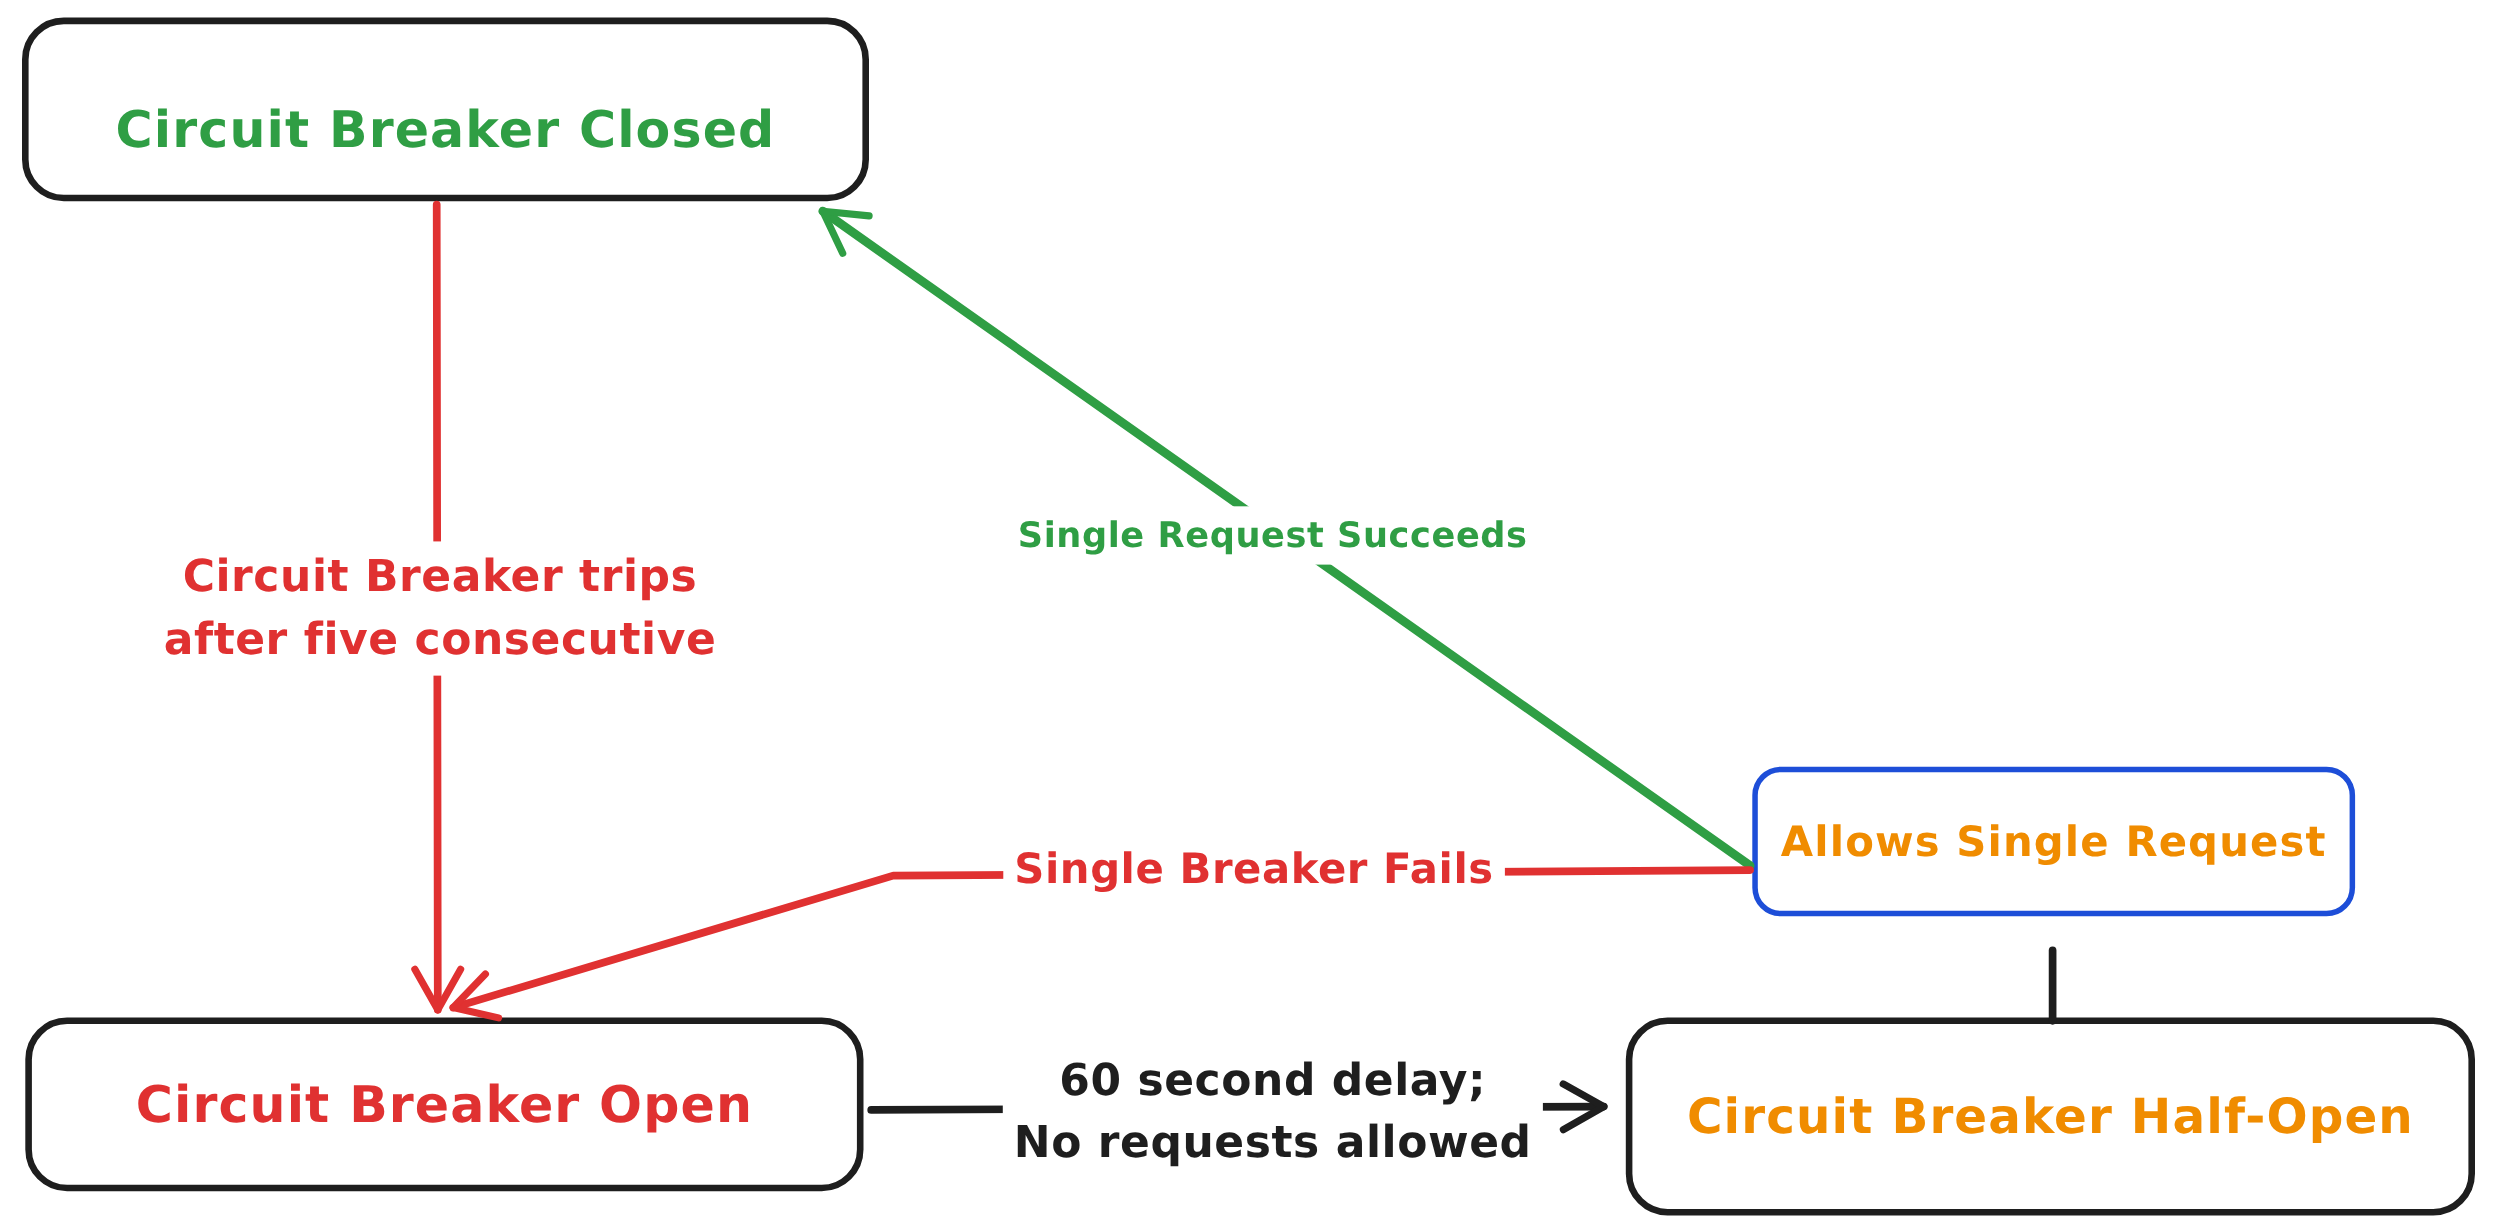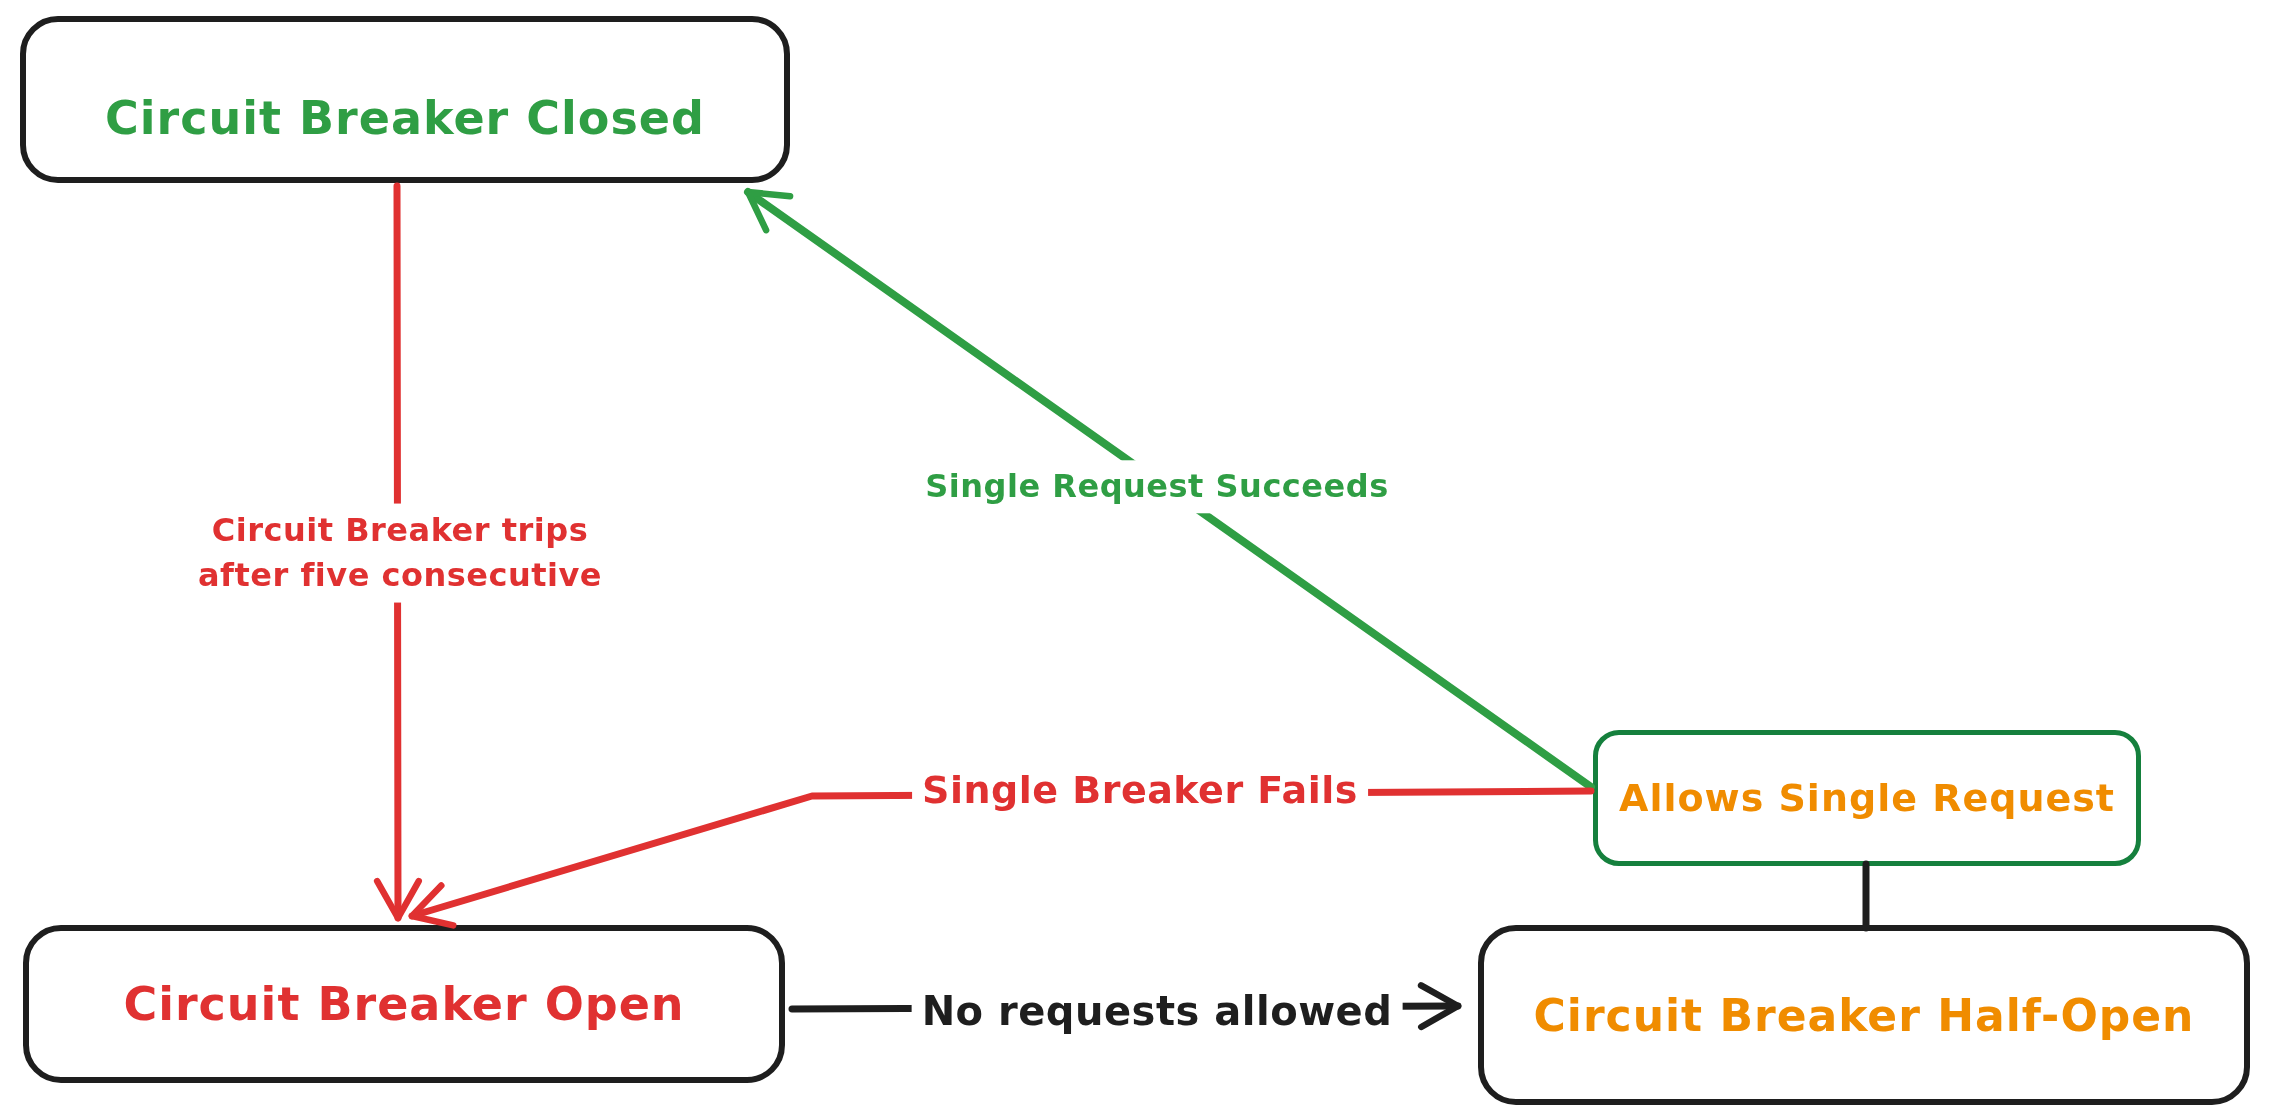--- a/index.html
+++ b/index.html
@@ -40,43 +40,43 @@
     letter-spacing: 1px;
     white-space: nowrap;
   }
   .node-closed   { left: 20px;   top: 16px;  width: 770px; height: 167px; }
   .node-closed .node-label { color: #2f9e44; margin-top: 36px; }
   .node-open     { left: 23px;   top: 925px; width: 762px; height: 158px; }
   .node-open .node-label { color: #e03131; }
   .node-halfopen { left: 1478px; top: 925px; width: 772px; height: 180px; }
   .node-halfopen .node-label { color: #f08c00; font-size: 44px; }
   .node-allows {
-    left: 1593px; top: 730px; width: 548px; height: 136px;
-    border: 5px solid #15803d;
+    left: 1593px; top: 697px; width: 548px; height: 136px;
+    border: 5px solid #1d4ed8;
     border-radius: 26px;
   }
   .node-allows .node-label { color: #f08c00; font-size: 38px; }
 
   .edge-label {
     position: absolute;
     z-index: 3;
     background: #ffffff;
     text-align: center;
     font-weight: 600;
     letter-spacing: 0.5px;
     white-space: nowrap;
     transform: translate(-50%, -50%);
     padding: 4px 10px;
     line-height: 1.42;
   }
   .edge-label .label-line { display: block; }
   .label-trips {
     left: 400px; top: 553px;
     color: #e03131;
-    font-size: 32px;
+    font-size: 40px;
   }
   .label-succeeds {
     left: 1157px; top: 487px;
     color: #2f9e44;
     font-size: 32px;
   }
   .label-fails {
     left: 1140px; top: 791px;
     color: #e03131;
     font-size: 38px;
@@ -154,16 +154,17 @@
 
   <div class="edge-label label-succeeds">
     <span class="label-line">Single Request Succeeds</span>
   </div>
 
   <div class="edge-label label-fails">
     <span class="label-line">Single Breaker Fails</span>
   </div>
 
   <div class="edge-label label-delay">
+    <span class="label-line">60 second delay;</span>
     <span class="label-line">No requests allowed</span>
   </div>
 
 </div>
 
 </body></html>

